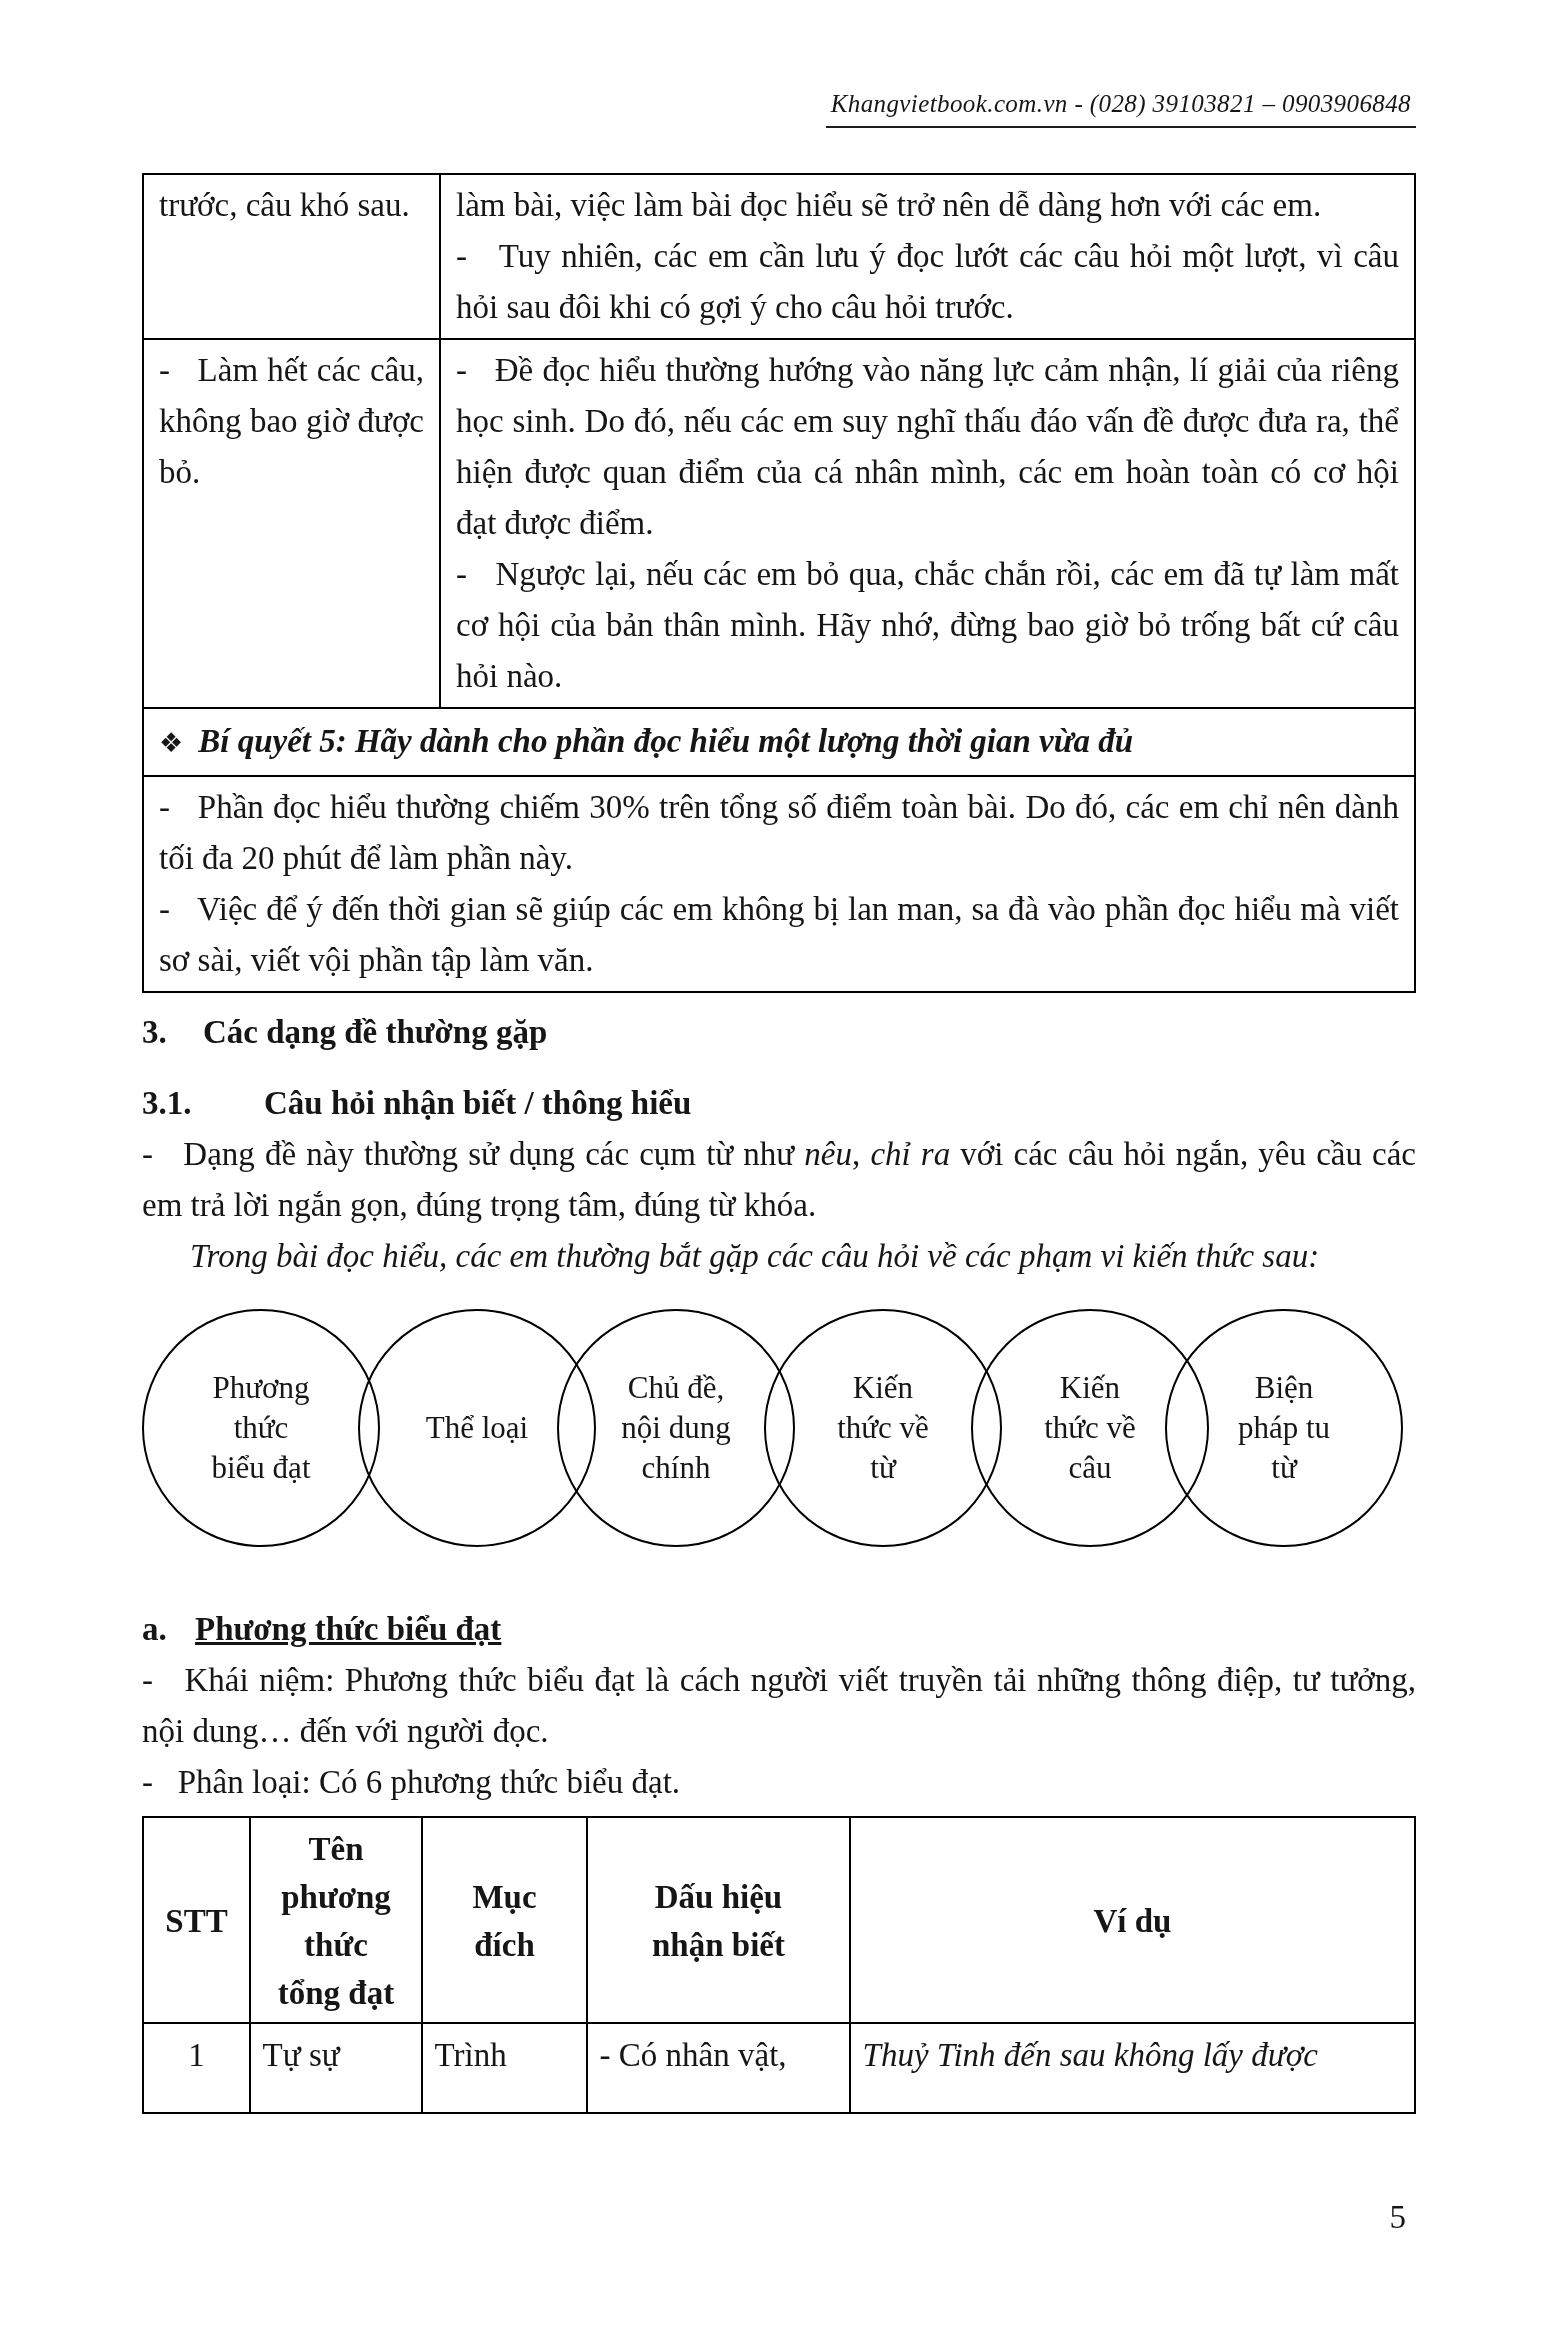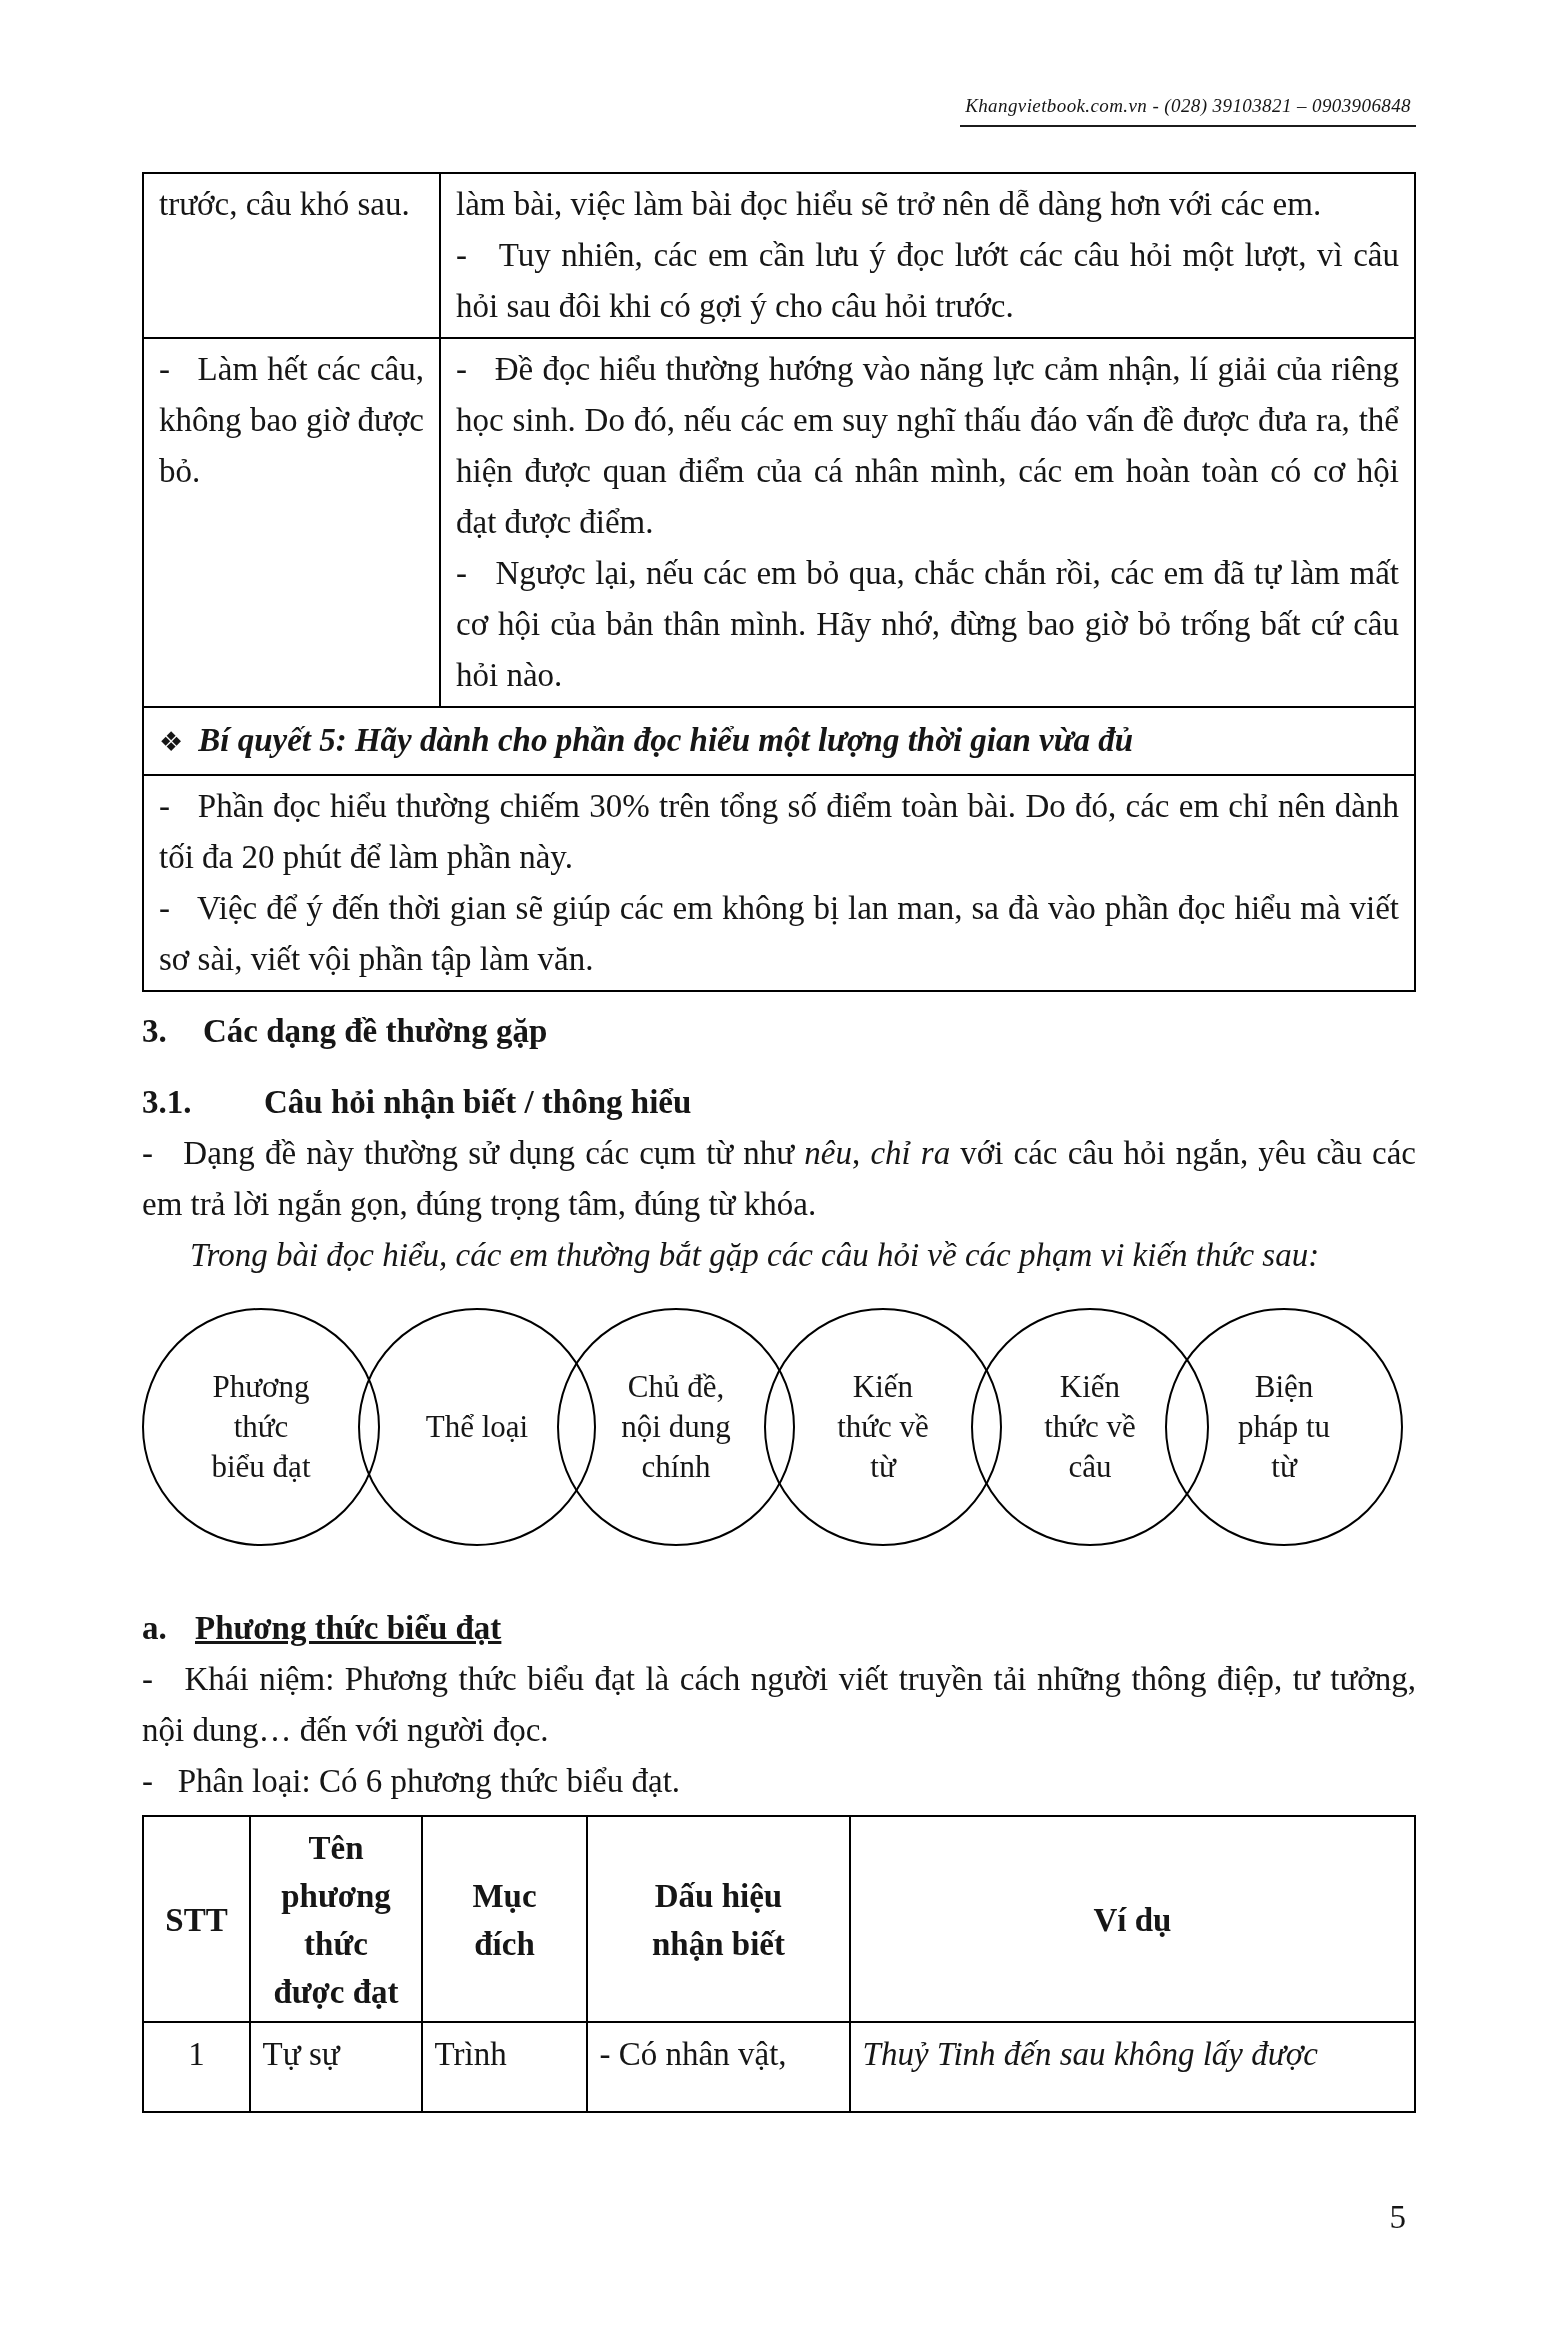--- a/index.html
+++ b/index.html
@@ -15,21 +15,21 @@
     font-size: 33px;
     padding: 83px 145px 0 142px;
     overflow: hidden;
   }
 
   
   .header { text-align: right; margin-bottom: 45px; }
   .header-text {
     display: inline-block;
     font-style: italic;
-    font-size: 19px;
+    font-size: 25px;
     letter-spacing: 0.4px;
     padding: 0 5px 8.3px 5px;
     border-bottom: 2.5px solid #1c1c1c;
   }
 
   
   .para { text-align: justify; line-height: 51px; }
   em { font-style: italic; }
 
   
@@ -209,21 +209,21 @@
         <col class="w-muc">
         <col class="w-dau">
         <col class="w-vidu">
     </colgroup>
     <thead>
       <tr>
         <th>STT</th>
         <th>Tên
 phương
 thức
-được đạt</th>
+tổng đạt</th>
         <th>Mục
 đích</th>
         <th>Dấu hiệu
 nhận biết</th>
         <th>Ví dụ</th>
       </tr>
     </thead>
     <tbody>
       <tr>
         <td class="c-stt">1</td>

